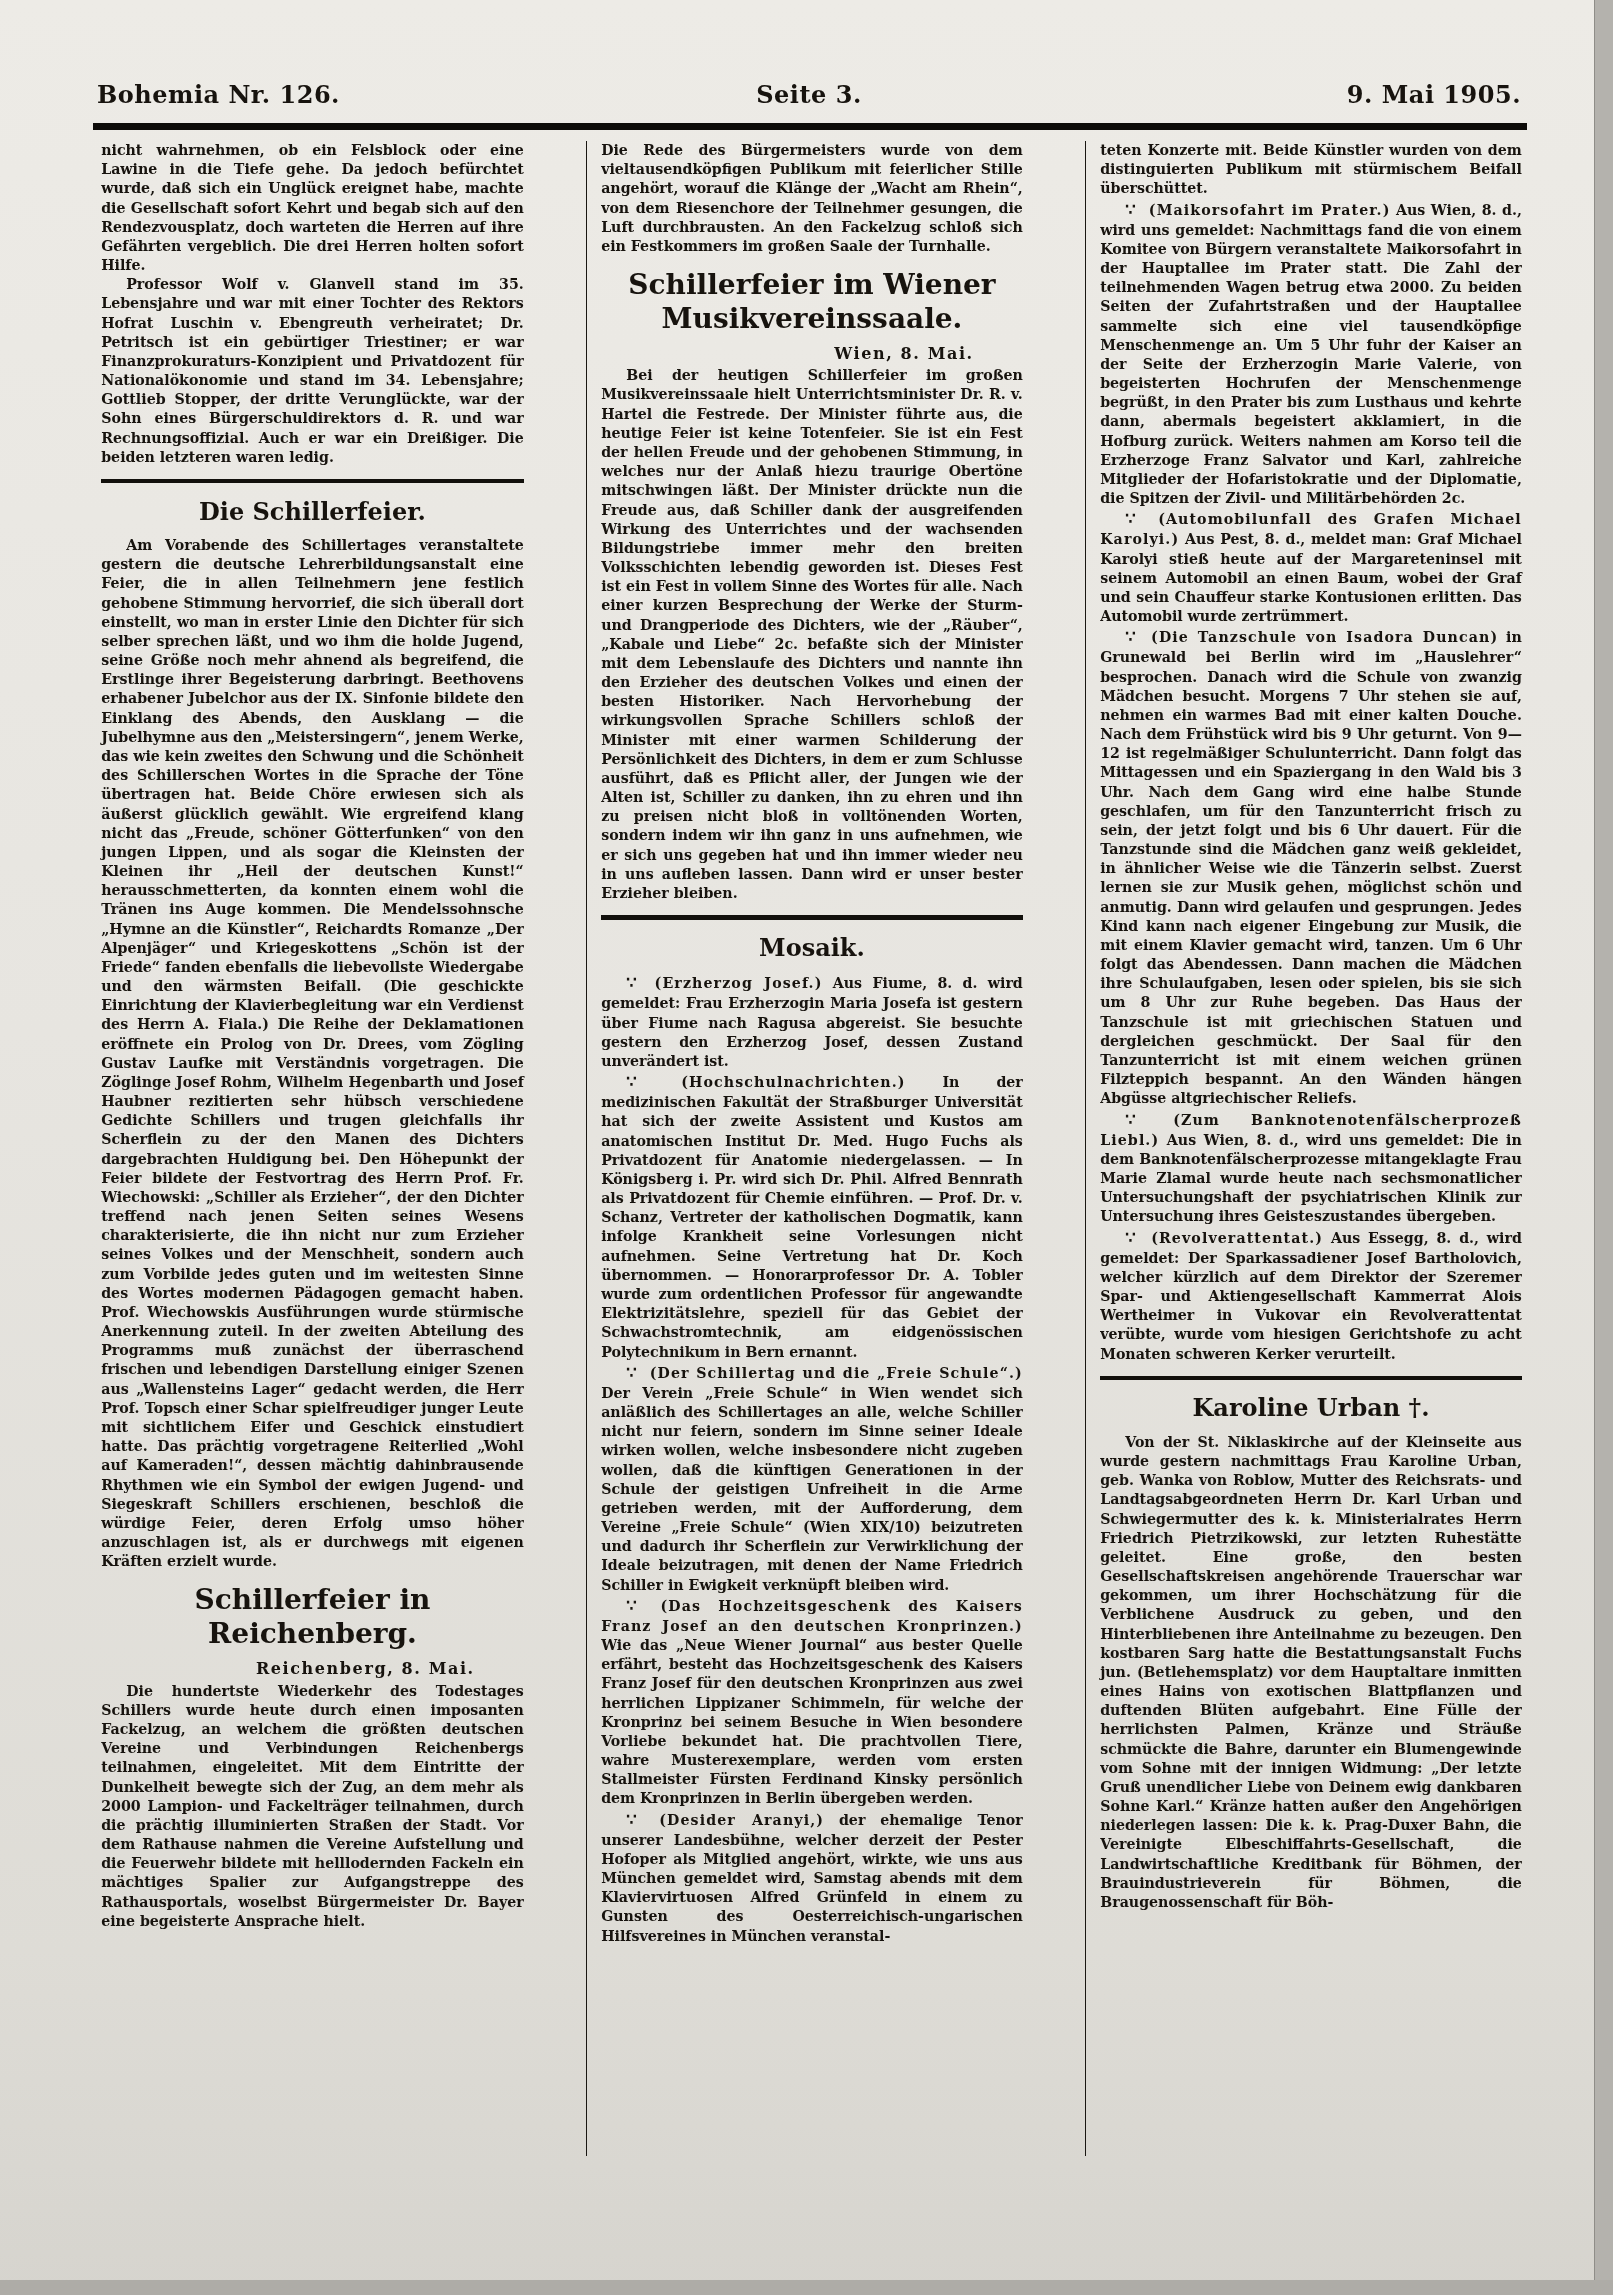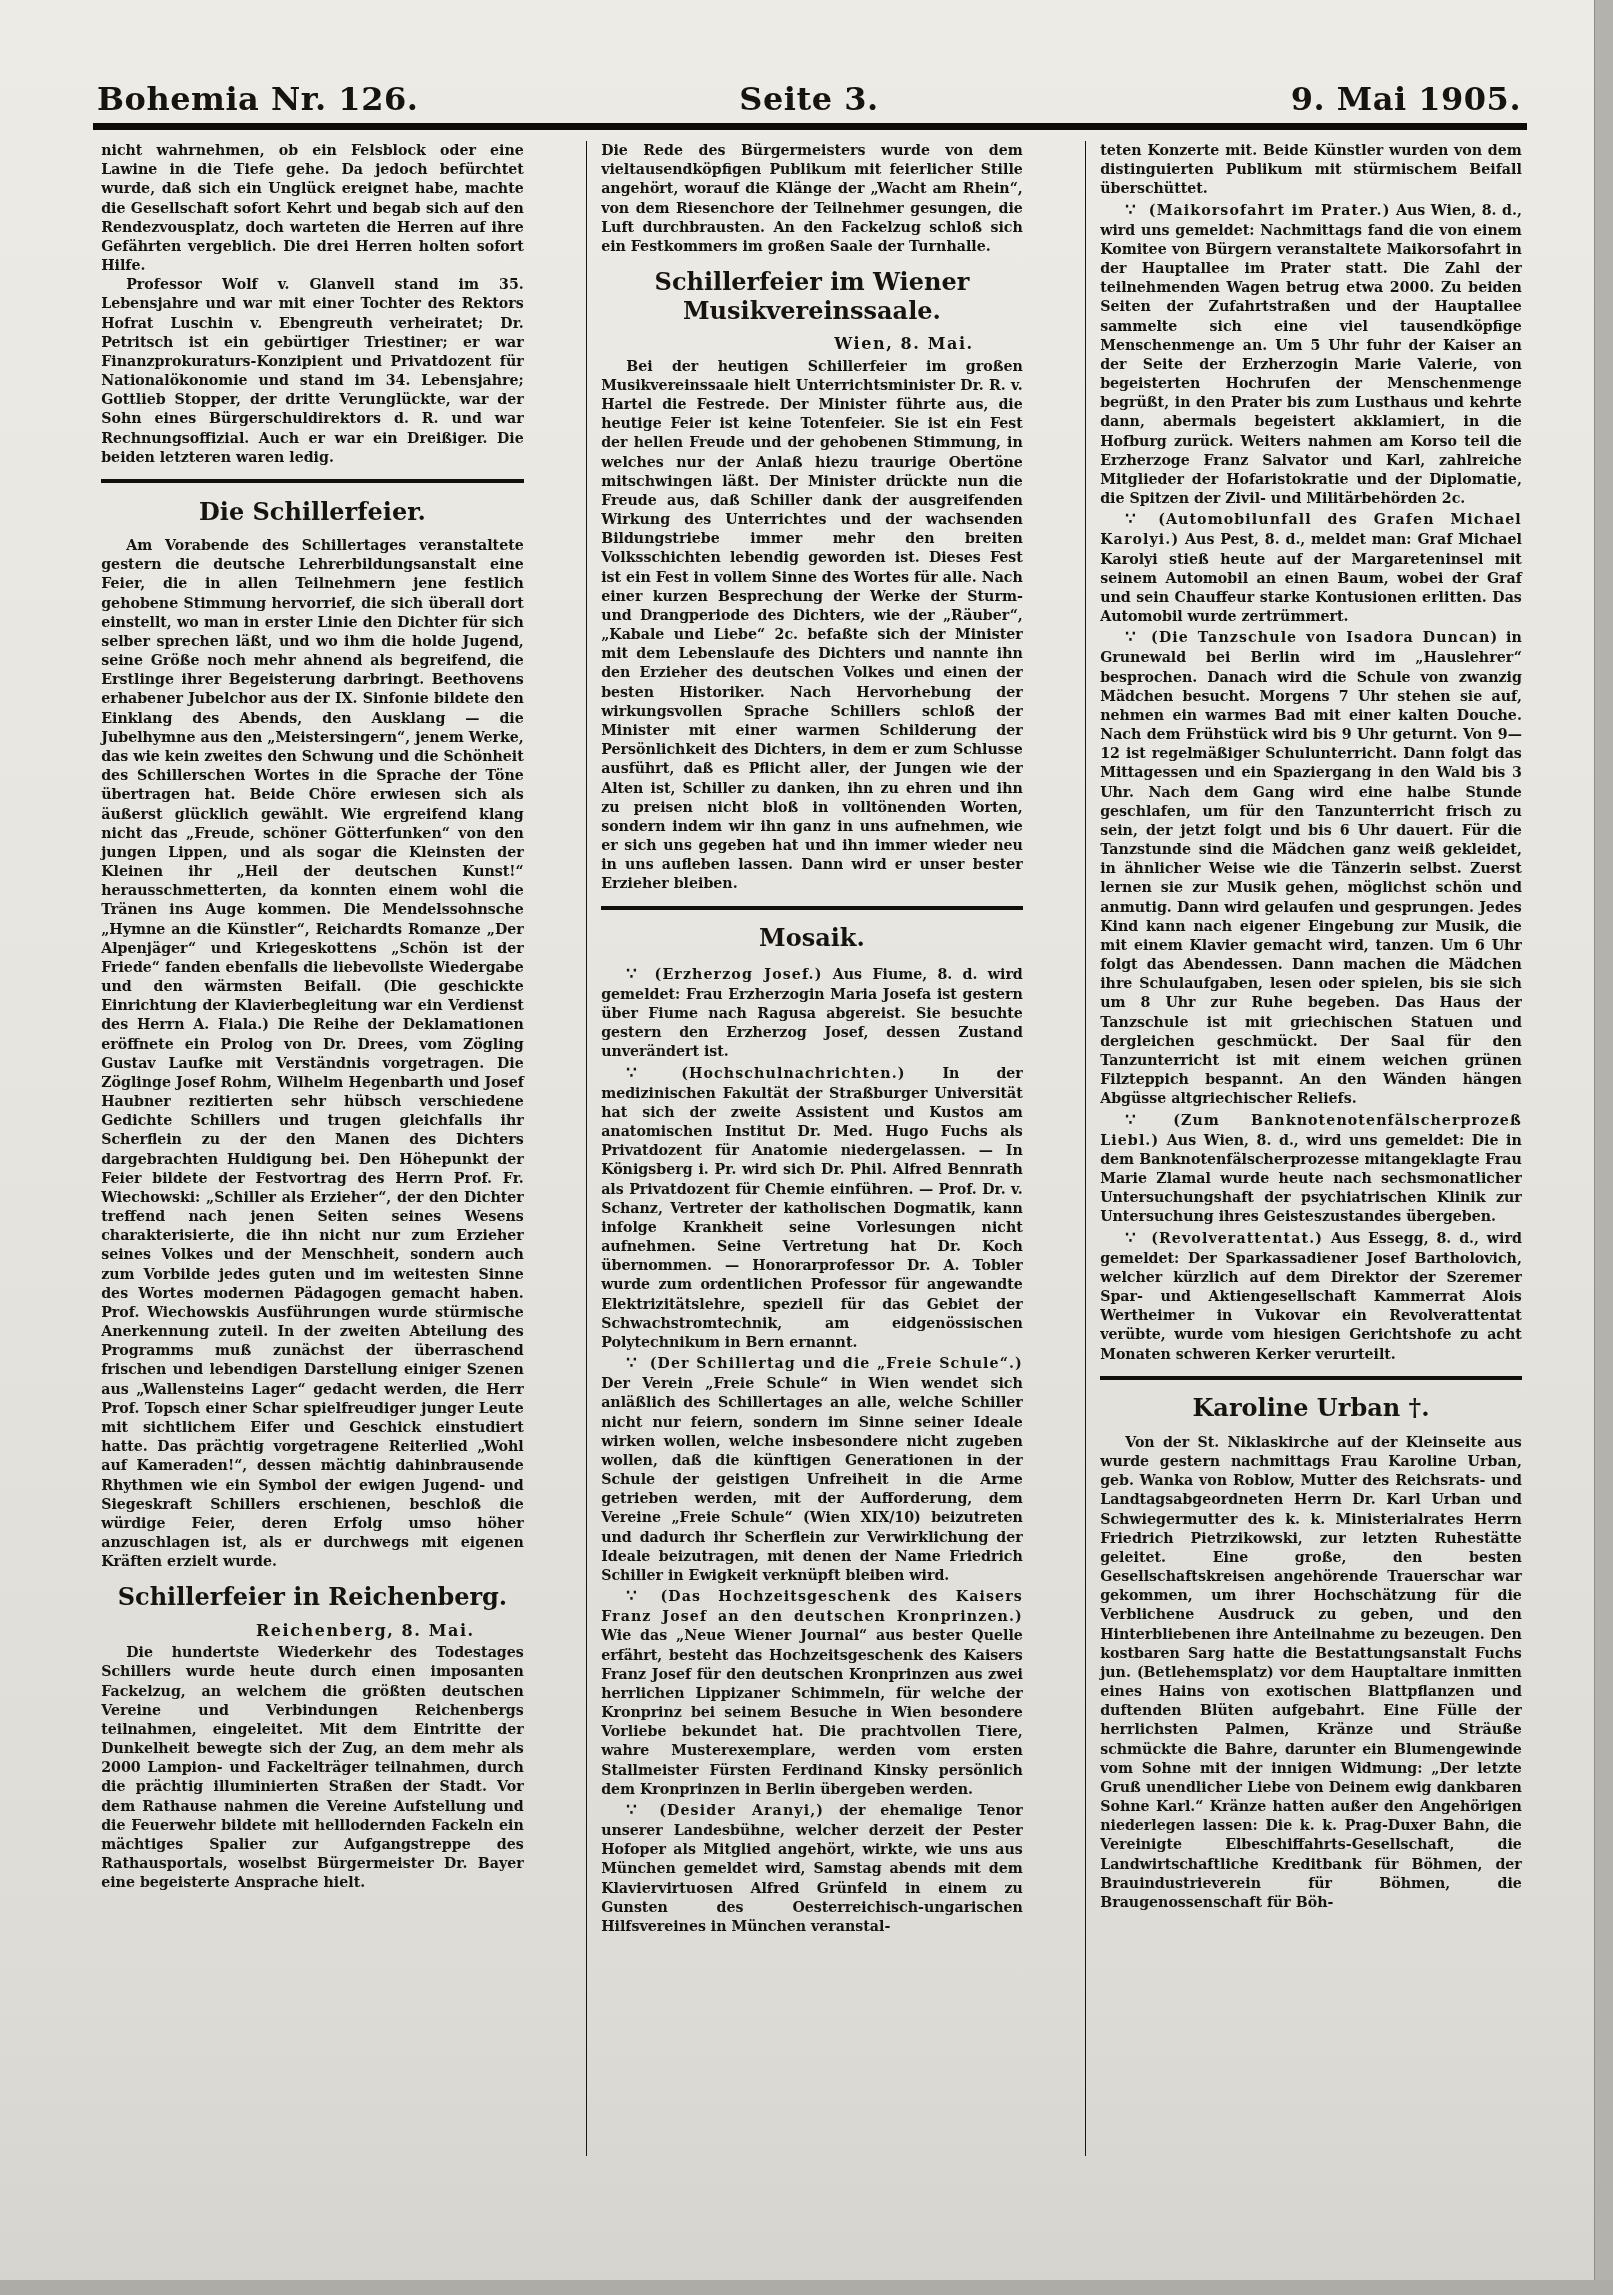--- a/index.html
+++ b/index.html
@@ -10,36 +10,36 @@
     font-family:"DejaVu Serif", serif;
     color:#17130e;
     font-weight:bold;
     overflow:hidden;
   }
   .edge-right{position:absolute;top:0;right:0;width:18.6px;height:100%;background:#b4b2ad;border-left:1.1px solid #8f8d88;}
   .edge-bottom{position:absolute;bottom:0;left:0;width:100%;height:15.3px;background:#aeaca7;}
   .masthead{
     position:absolute;top:80px;left:97px;width:1424px;
     display:flex;align-items:baseline;
-    font-size:32px;letter-spacing:0.5px;
+    font-size:24px;letter-spacing:0.5px;
   }
   .masthead .m-left{flex:1;text-align:left;}
   .masthead .m-center{flex:1;text-align:center;}
   .masthead .m-right{flex:1;text-align:right;}
   .head-rule{position:absolute;top:123px;left:93px;width:1434px;height:7.1px;background:#0e0c09;}
   .columns{
     position:absolute;top:141px;left:87px;
     display:flex;width:1449px;height:2015px;overflow:hidden;gap:48px;
   }
   .col{width:483px;box-sizing:border-box;padding:0 14.2px;overflow:hidden;}
   .col + .col{border-left:1.6px solid #1a1712;}
   .col p{margin:0;font-size:14.2px;line-height:1.35;text-align:justify;text-indent:25px;}
   .col p.cont{text-indent:0;}
   .h1{font-size:24px;text-align:center;margin:14.2px 0 11px;line-height:1.15;}
-  .h2{font-size:24px;text-align:center;margin:12px 5.5px 8.8px;line-height:1.2;}
+  .h2{font-size:28px;text-align:center;margin:12px 5.5px 8.8px;line-height:1.2;}
   .dateline{font-size:16px;text-align:right;padding-right:49px;margin:4.4px 0 3.3px;letter-spacing:1.6px;}
   .rule{border:0;height:4.4px;background:#12100c;margin:12px 0 4.4px;}
   .mosaic .ast{letter-spacing:0;padding-right:7.7px;font-size:16.4px;}
   .mosaic .mlabel{letter-spacing:1.1px;}
 </style>
 </head>
 <body>
 
 <div class="page">
 

